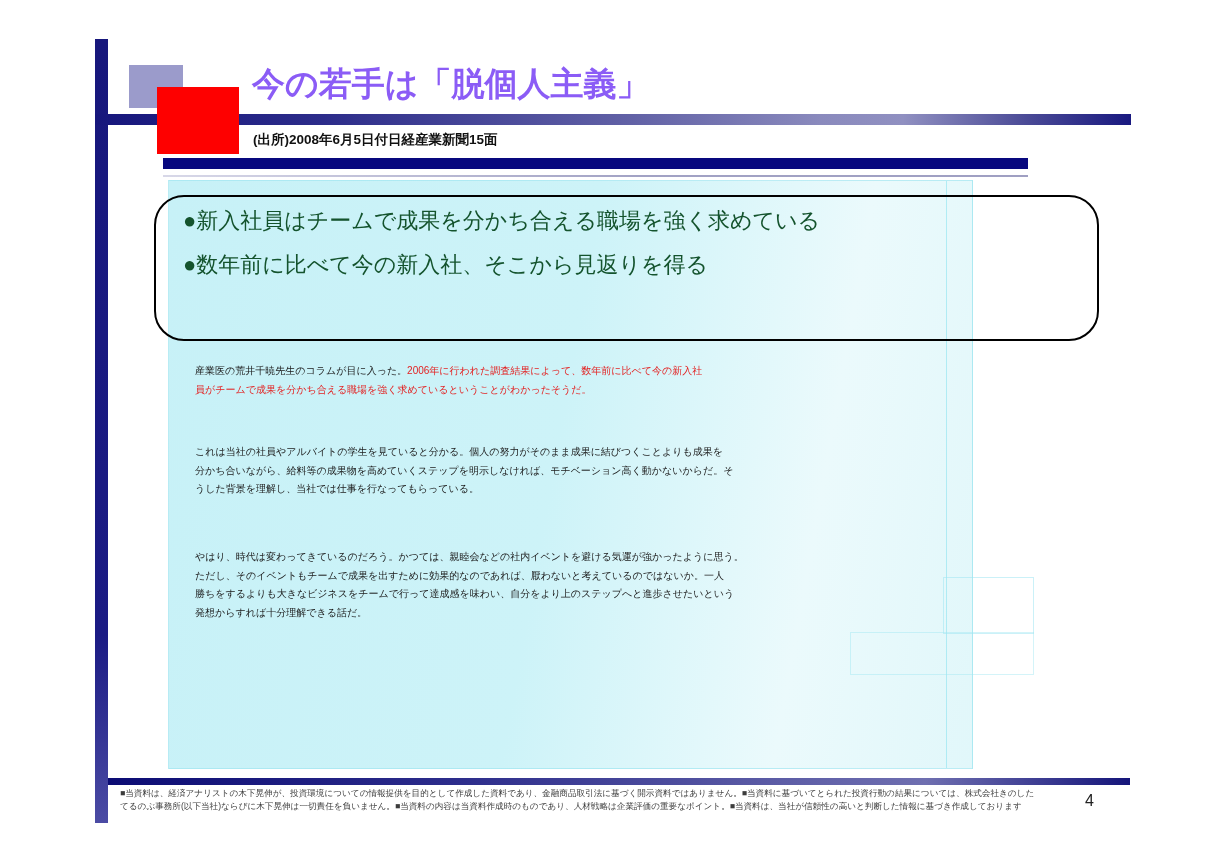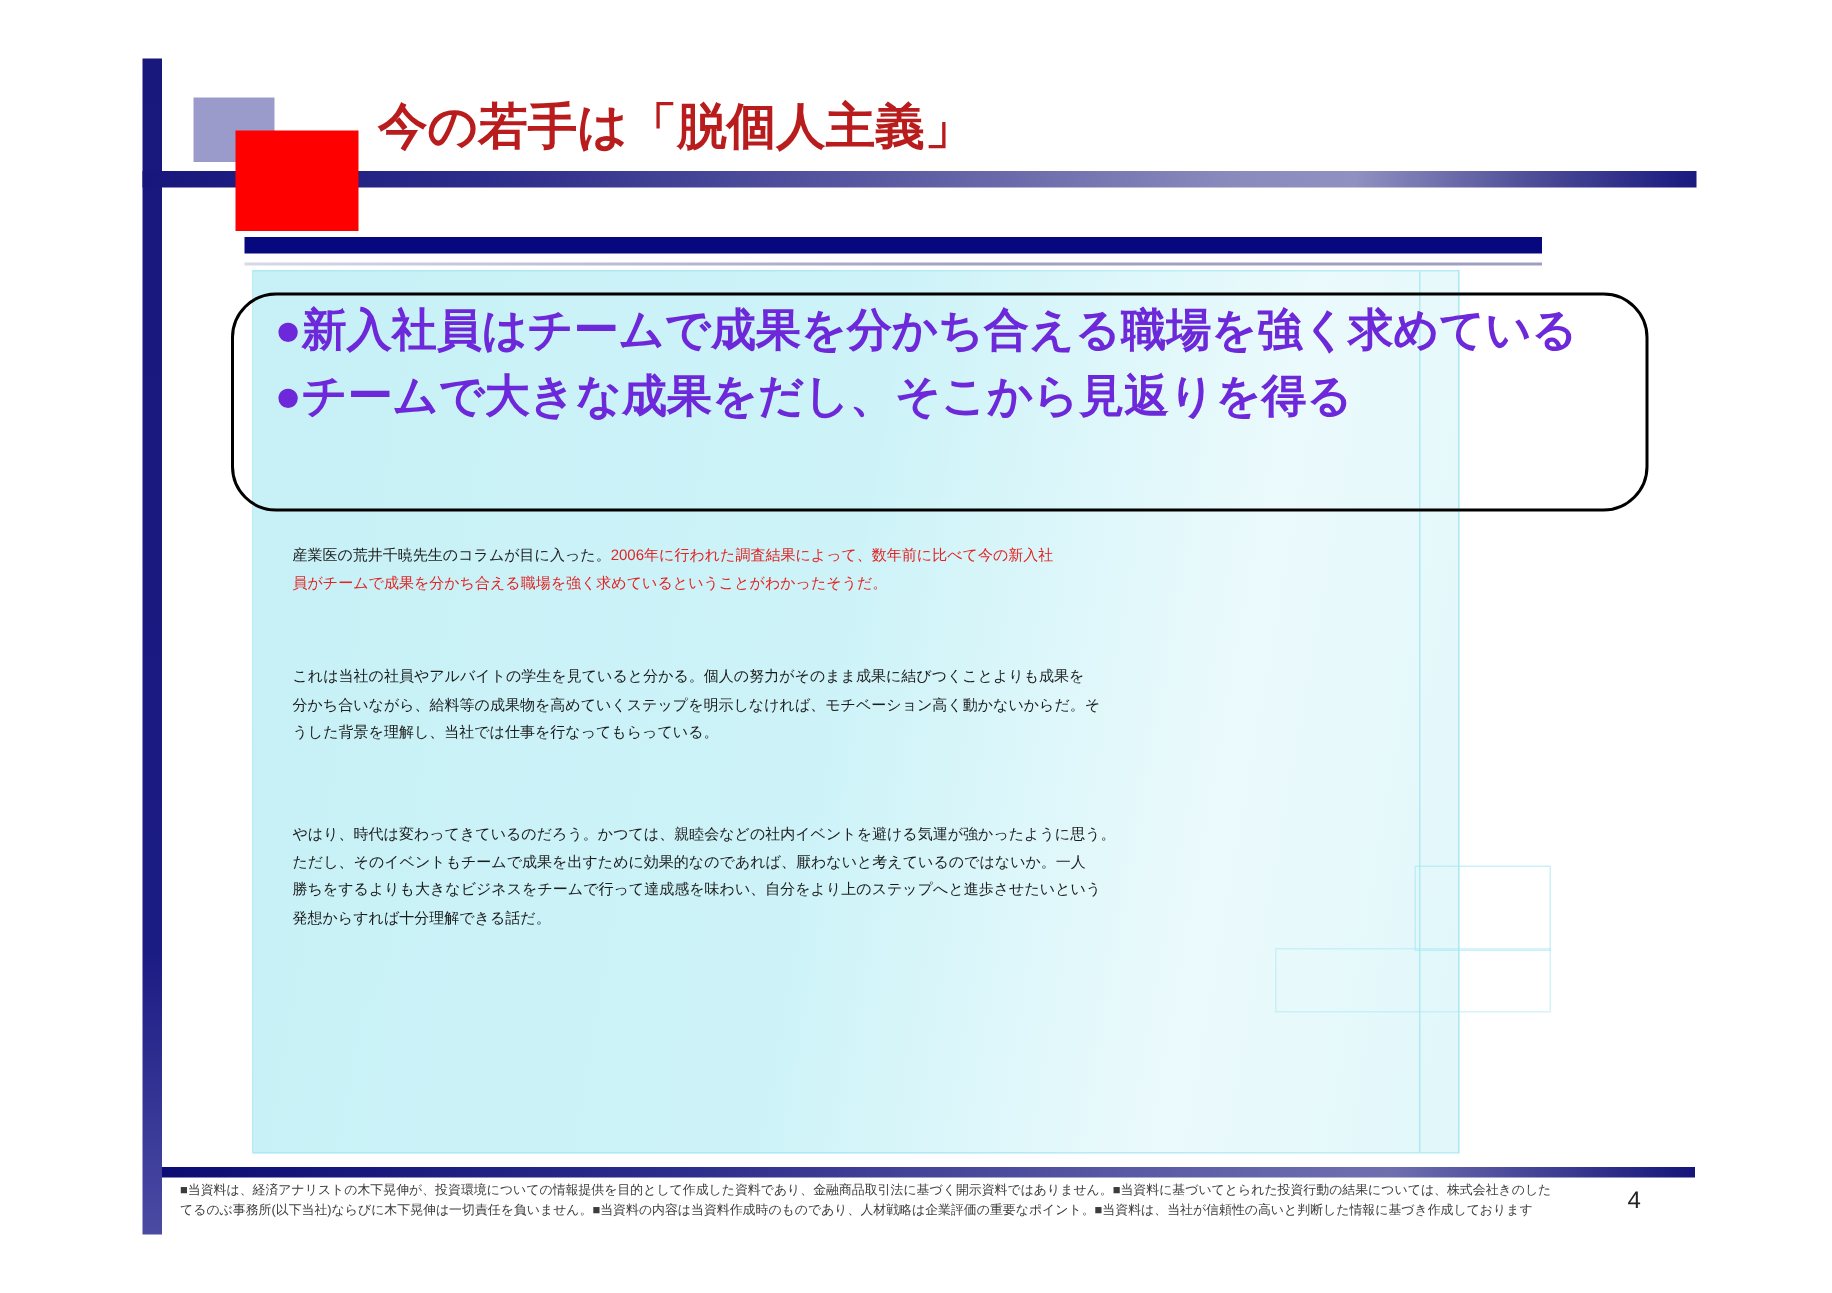--- a/index.html
+++ b/index.html
@@ -16,41 +16,41 @@
 
   
   .sq-lavender{position:absolute;left:129px;top:65px;width:54px;height:43px;background:var(--lavender,#9b9bcb);}
   .sq-red{position:absolute;left:157px;top:87px;width:82px;height:67px;background:var(--red-square,#fe0000);z-index:3;}
 
   
   .title-bar{position:absolute;left:95px;top:114px;width:1036px;height:11px;z-index:2;
     background:linear-gradient(90deg,#16167c 0%,#2c2c8a 22%,#6262a6 52%,#8a8abd 70%,#9090c1 78%,#4a4a96 90%,#191980 100%);}
 
   .title{position:absolute;left:252px;top:62px;margin:0;font-size:33px;font-weight:bold;
-    color:#b91c1c;white-space:nowrap;z-index:4;}
+    color:#8b5cf6;white-space:nowrap;z-index:4;}
   .source{position:absolute;left:253px;top:131px;font-size:13.5px;font-weight:bold;color:#111;white-space:nowrap;z-index:4;}
 
   
   .bar2{position:absolute;left:163px;top:158px;width:865px;height:11px;background:#08087e;z-index:2;}
   .bar2-thin{position:absolute;left:163px;top:175px;width:865px;height:2px;
     background:linear-gradient(90deg,#d8d8e8 0%,#a2a2c4 55%,#9f9fc2 100%);z-index:2;}
 
   
   .cyan-panel{position:absolute;left:168px;top:180px;width:805px;height:589px;
     background:linear-gradient(100deg,#c7f1f7 0%,#cdf3f8 48%,#ebfafc 78%,#e1f7fa 100%);
     border:1px solid rgba(150,225,238,.55);box-sizing:border-box;z-index:1;}
   .guide-v{position:absolute;left:946px;top:181px;width:1px;height:587px;background:rgba(140,226,240,.6);z-index:2;}
   .guide-r1{position:absolute;left:943px;top:577px;width:89px;height:55px;border:1px solid rgba(160,230,242,.55);z-index:2;}
   .guide-r2{position:absolute;left:850px;top:632px;width:182px;height:41px;border:1px solid rgba(160,230,242,.45);z-index:2;}
 
   
   .bullet-box{position:absolute;left:154px;top:195px;width:945px;height:146px;
     border:2.5px solid #000;border-radius:30px;box-sizing:border-box;z-index:4;}
-  .bullets{position:absolute;left:183px;top:199px;line-height:44px;font-size:30px;
-    font-weight:bold;color:#6d28d9;white-space:nowrap;z-index:5;}
+  .bullets{position:absolute;left:183px;top:199px;line-height:44px;font-size:22px;
+    font-weight:normal;color:#14532d;white-space:nowrap;z-index:5;}
 
   
   .para{position:absolute;left:195px;width:840px;margin:0;font-size:10px;line-height:18.6px;
     white-space:pre-wrap;color:#1c1c1c;z-index:5;}
   .p1{top:362px}.p2{top:443px}.p3{top:548px}.p4{top:674px}
   .run-red{color:var(--text-red,#e32222);}
   .run-black{color:#1c1c1c;}
 
   
   .footer-bar{position:absolute;left:108px;top:778px;width:1022px;height:7px;z-index:2;
@@ -63,33 +63,34 @@
 <body>
 
 <div class="slide">
 
   <div class="v-bar"></div>
   <div class="sq-lavender"></div>
   <div class="title-bar"></div>
   <div class="sq-red"></div>
 
   <h1 class="title">今の若手は「脱個人主義」</h1>
+  <div class="source">(出所)2008年6月5日付日経産業新聞15面</div>
 
   <div class="bar2"></div>
   <div class="bar2-thin"></div>
 
   <div class="cyan-panel"></div>
   <div class="guide-v"></div>
   <div class="guide-r1"></div>
   <div class="guide-r2"></div>
 
   <div class="bullet-box"></div>
   <div class="bullets">
     <div>●新入社員はチームで成果を分かち合える職場を強く求めている</div>
-    <div>●チームで大きな成果をだし、そこから見返りを得る</div>
+    <div>●数年前に比べて今の新入社、そこから見返りを得る</div>
   </div>
 
   <p class="para p1"><span class="run-black">産業医の荒井千暁先生のコラムが目に入った。</span><span class="run-red">2006年に行われた調査結果によって、数年前に比べて今の新入社
 員がチームで成果を分かち合える職場を強く求めているということがわかったそうだ。</span></p>
   <p class="para p2"><span class="run-black">これは当社の社員やアルバイトの学生を見ていると分かる。個人の努力がそのまま成果に結びつくことよりも成果を
 分かち合いながら、給料等の成果物を高めていくステップを明示しなければ、モチベーション高く動かないからだ。そ
 うした背景を理解し、当社では仕事を行なってもらっている。</span></p>
   <p class="para p3"><span class="run-black">やはり、時代は変わってきているのだろう。かつては、親睦会などの社内イベントを避ける気運が強かったように思う。
 ただし、そのイベントもチームで成果を出すために効果的なのであれば、厭わないと考えているのではないか。一人
 勝ちをするよりも大きなビジネスをチームで行って達成感を味わい、自分をより上のステップへと進歩させたいという

